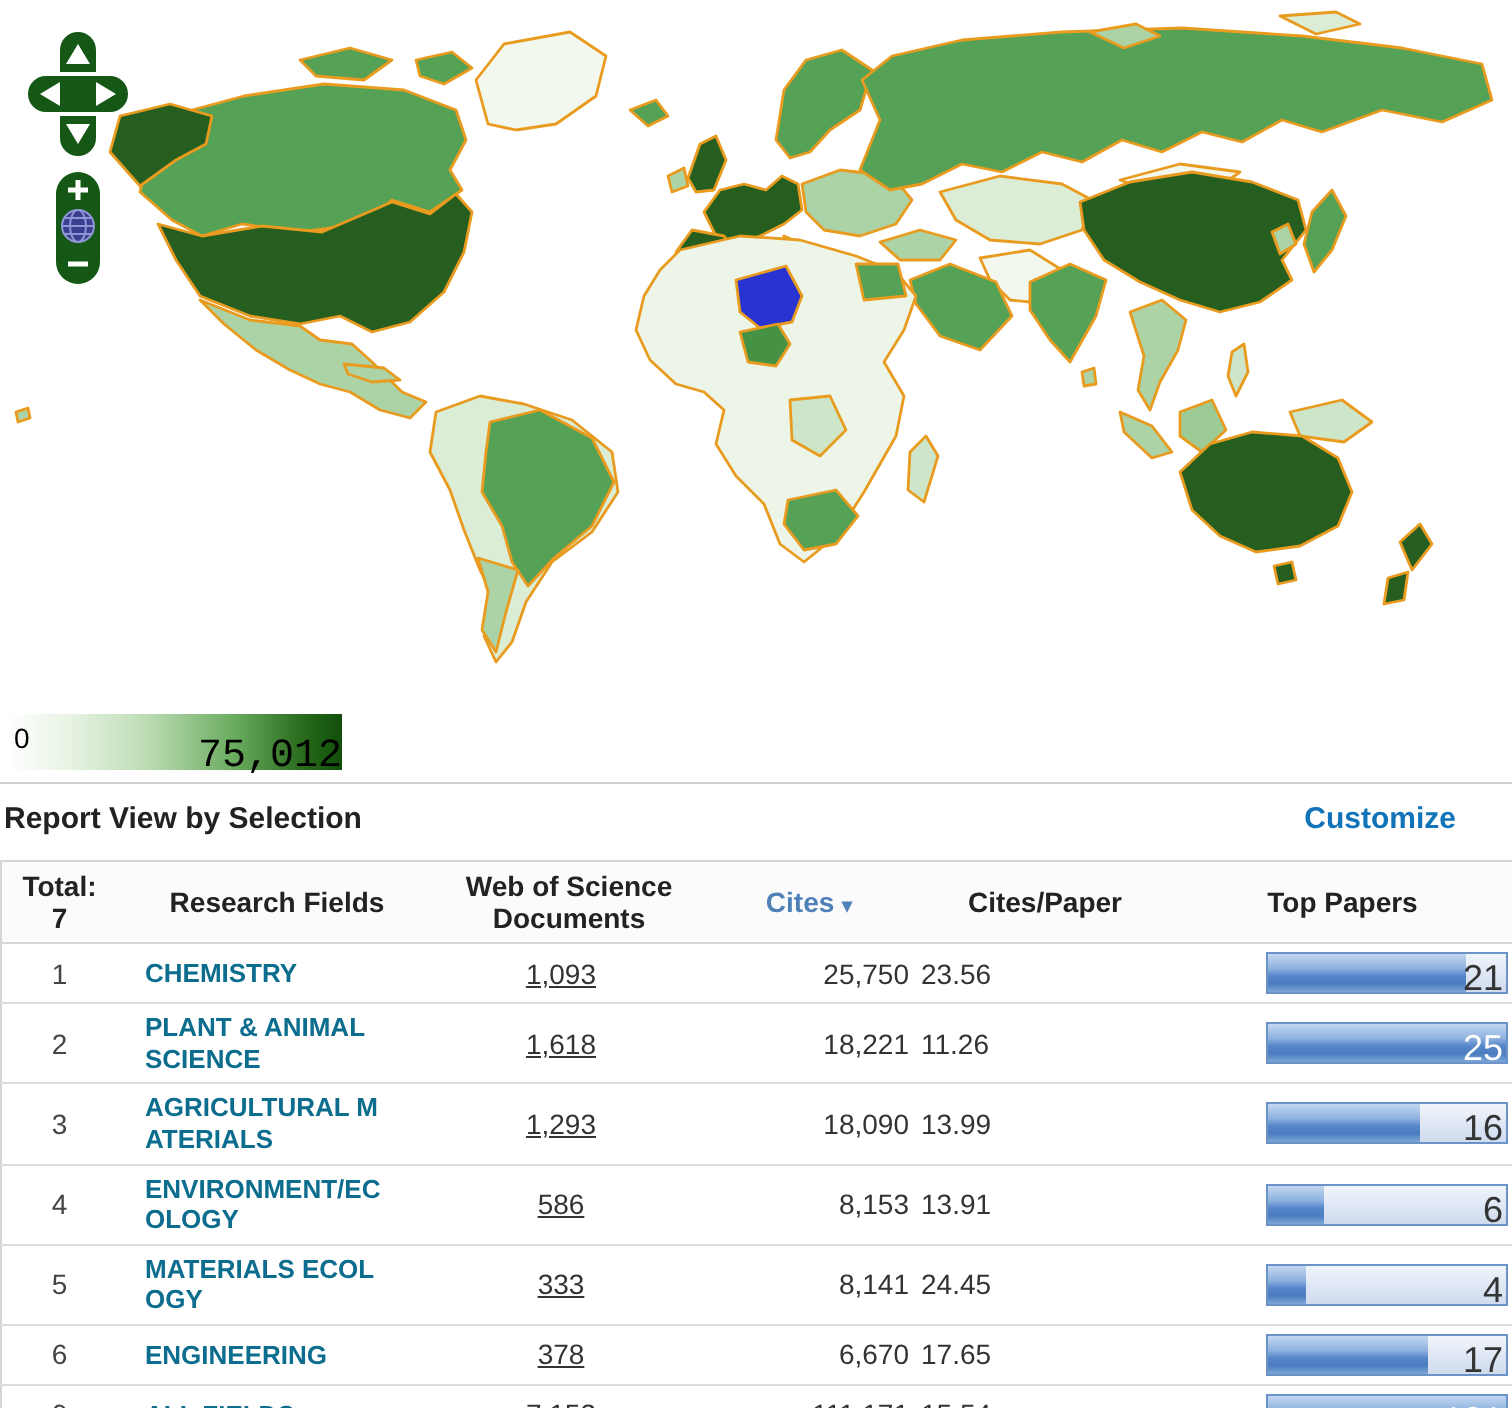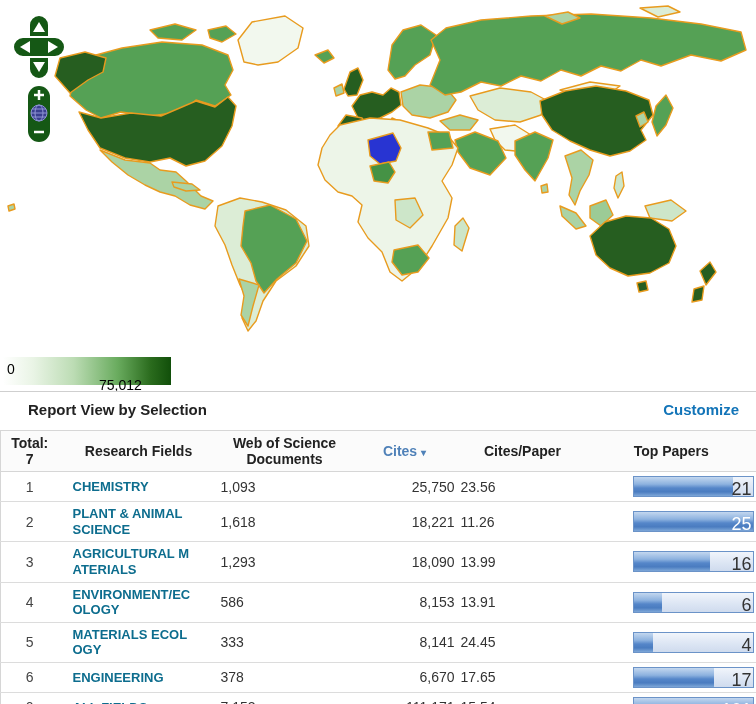--- a/index.html
+++ b/index.html
@@ -10,29 +10,29 @@
   .map-wrap { position:relative; width:756px; height:392px; background:#fff; }
   .map-svg  { position:absolute; left:0; top:0; }
 
   .map-controls { position:absolute; left:0; top:0; }
 
   
   .legend { position:absolute; left:3px; top:357px; width:168px; height:28px;
             background:linear-gradient(to right,#ffffff 0%,#e9f4e5 18%,#bcdcb4 42%,#6aac5f 68%,#2a6b1d 88%,#114f0a 100%);
             }
   .legend .lmin { position:absolute; left:4px; top:4px; font-size:14px; color:#000; }
-  .legend .lmax { position:absolute; left:96px; top:20px; font-size:14px; color:#000; }
+  .legend .lmax { position:absolute; left:96px; top:10px; font-size:20px; color:#000;font-family:Liberation Mono, monospace; }
 
   .divider { position:absolute; left:0; right:0; top:391px; height:1px; background:#cfcfcf; }
 
   
   .report-bar { position:relative; width:756px; height:39px; background:#fff;
                 border-bottom:1px solid #d6d6d6; }
-  .report-title { position:absolute; left:28px; top:9px; font-size:15px; font-weight:bold; color:#222; }
-  .customize    { position:absolute; right:17px; top:9px; font-size:15px; font-weight:bold;
+  .report-title { position:absolute; left:2px; top:9px; font-size:15px; font-weight:bold; color:#222; }
+  .customize    { position:absolute; right:28px; top:9px; font-size:15px; font-weight:bold;
                   color:#1274b8; cursor:pointer; text-decoration:none; }
 
   
   table { width:756px; border-collapse:collapse; table-layout:fixed;
           border-left:1px solid #d6d6d6; border-right:1px solid #d6d6d6; }
   col.c-rank  { width:58px; }
   col.c-field { width:160px; }
   col.c-docs  { width:132px; }
   col.c-cites { width:108px; }
   col.c-cp    { width:128px; }
@@ -43,21 +43,21 @@
              padding:4px 2px; line-height:1.15; height:38px; vertical-align:middle; }
   thead td.sorted { color:#4f81b8; }
   .sort-arrow { font-size:10px; color:#4f81b8; }
 
   tbody td { border-bottom:1px solid #dcdcdc; font-size:14px; color:#333;
              padding:4px 2px; vertical-align:middle; background:#fff; }
   td.rank  { text-align:center; color:#444; }
   td.field { padding-left:14px; }
   td.field span { display:inline-block; max-width:120px; font-weight:bold; font-size:13px;
                   color:#0d6d8e; word-break:break-all; line-height:1.2; cursor:pointer; }
-  td.num   { text-align:left; padding-right:10px; }
+  td.num   { text-align:center; padding-right:10px;text-decoration:underline; }
   td.cites { text-align:right; padding-right:4px; }
   td.cp    { text-align:left; padding-right:28px; }
 
   td.top { padding-left:46px; }
   .bar-track { position:relative; width:121px; height:21px;
                border:1px solid #6b93c8;
                background:linear-gradient(#f1f5fb,#dde6f4 55%,#cfdbee); }
   .bar-fill  { position:absolute; left:0; top:0; bottom:0;
                background:linear-gradient(#c3d7ef 0%,#8db2df 38%,#5586c9 58%,#4a7cc0 78%,#7ea7d8 100%); }
   .bar-val   { position:absolute; right:1px; top:2px; font-size:18px; color:#333; }

